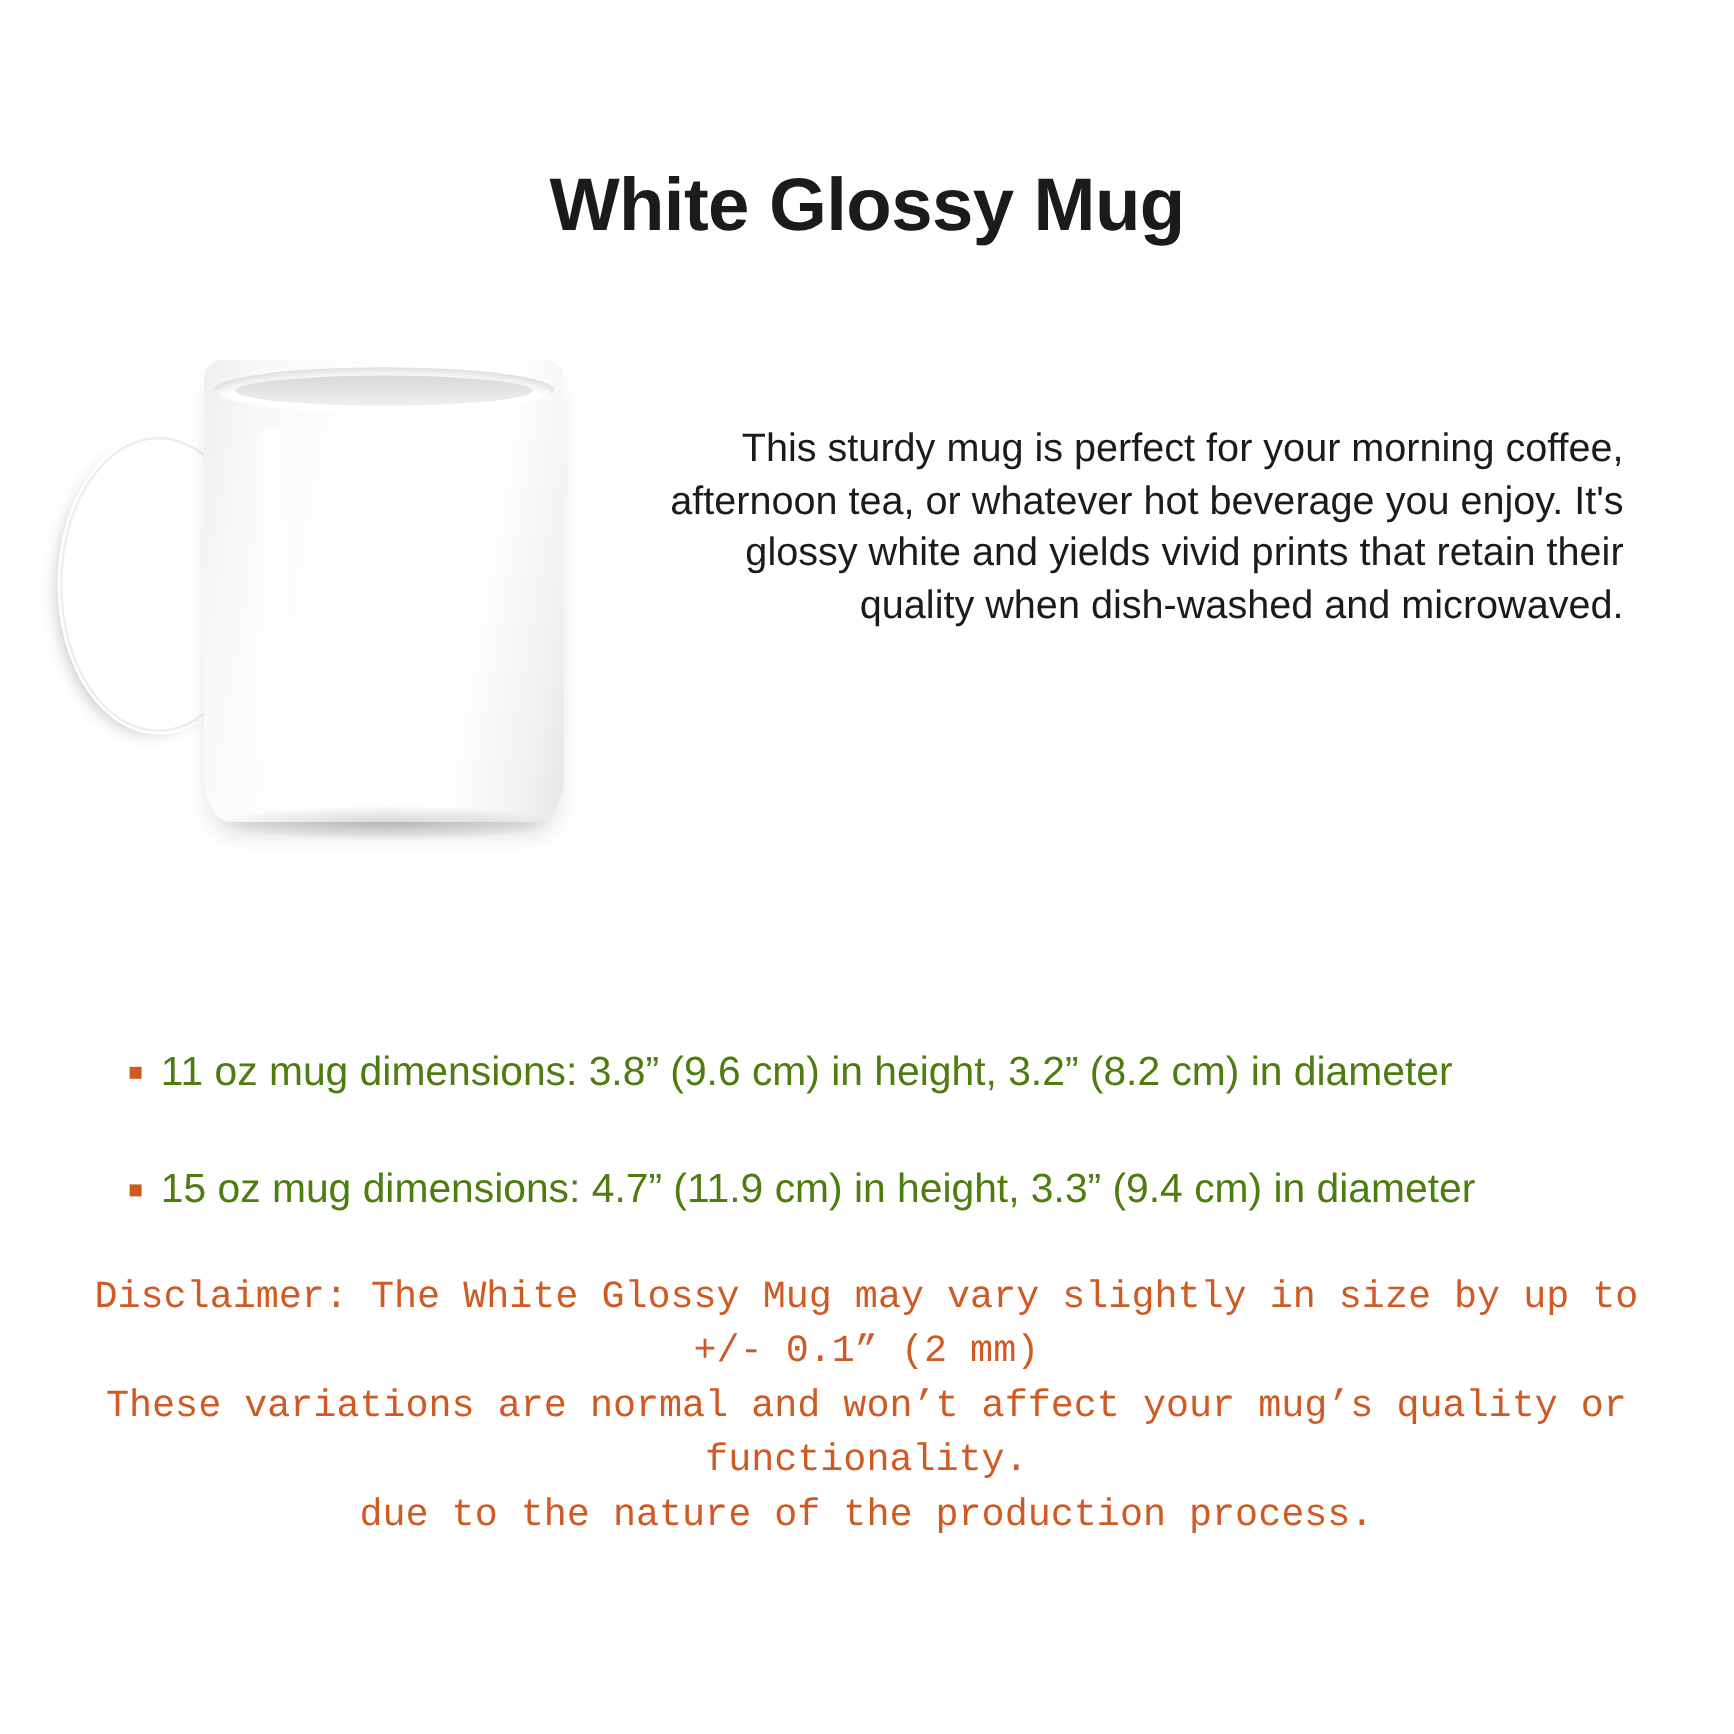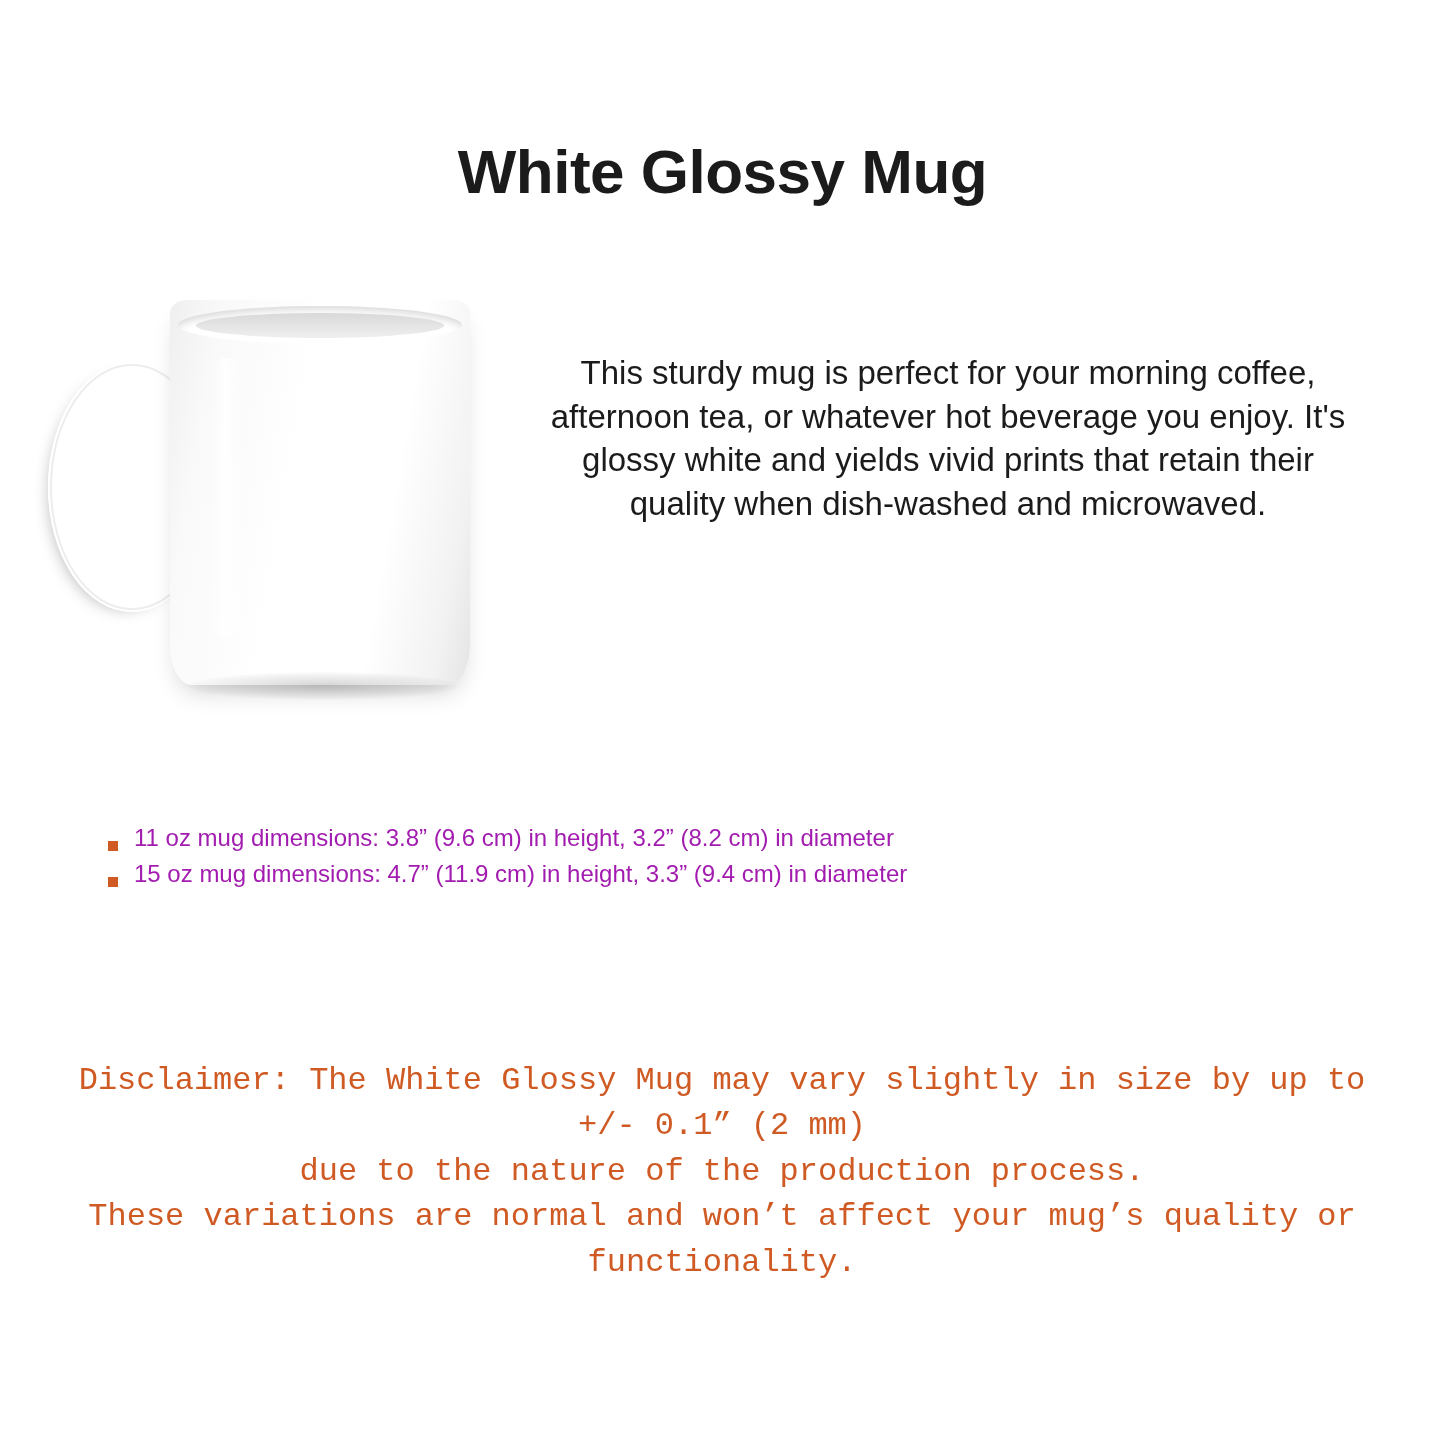--- a/index.html
+++ b/index.html
@@ -124,40 +124,41 @@
 
   
   .description {
     position: absolute;
     top: 318px;
     left: 543px;
     width: 810px;
     font-size: 33px;
     line-height: 1.32;
     color: #1b1b1b;
-    text-align: center;
+    text-align: right;
   }
 
   
   .features {
     position: absolute;
     top: 820px;
     left: 108px;
     width: 1260px;
     list-style: none;
     margin: 0;
     padding: 0;
   }
   .feature-item {
     position: relative;
     padding-left: 26px;
-    font-size: 24px;
+    font-size: 34px;
     line-height: 1.48;
-    color: #a21caf;
+    color: #4d7c0f;
     white-space: nowrap;
+    margin-top: 48px;
   }
   .feature-bullet {
     position: absolute;
     left: 0;
     top: 21px;
     width: 10px;
     height: 10px;
     background: #cf5a23;
   }
 
@@ -201,17 +202,17 @@
       <span>11 oz mug dimensions: 3.8” (9.6 cm) in height, 3.2” (8.2 cm) in diameter</span>
     </li>
     <li class="feature-item">
       <span class="feature-bullet"></span>
       <span>15 oz mug dimensions: 4.7” (11.9 cm) in height, 3.3” (9.4 cm) in diameter</span>
     </li>
   </ul>
 
   <div class="disclaimer">
     <span class="disclaimer-line">Disclaimer: The White Glossy Mug may vary slightly in size by up to +/- 0.1” (2 mm)</span>
+    <span class="disclaimer-line">These variations are normal and won’t affect your mug’s quality or functionality.</span>
     <span class="disclaimer-line">due to the nature of the production process.</span>
-    <span class="disclaimer-line">These variations are normal and won’t affect your mug’s quality or functionality.</span>
   </div>
 
 </div>
 
 </body></html>

